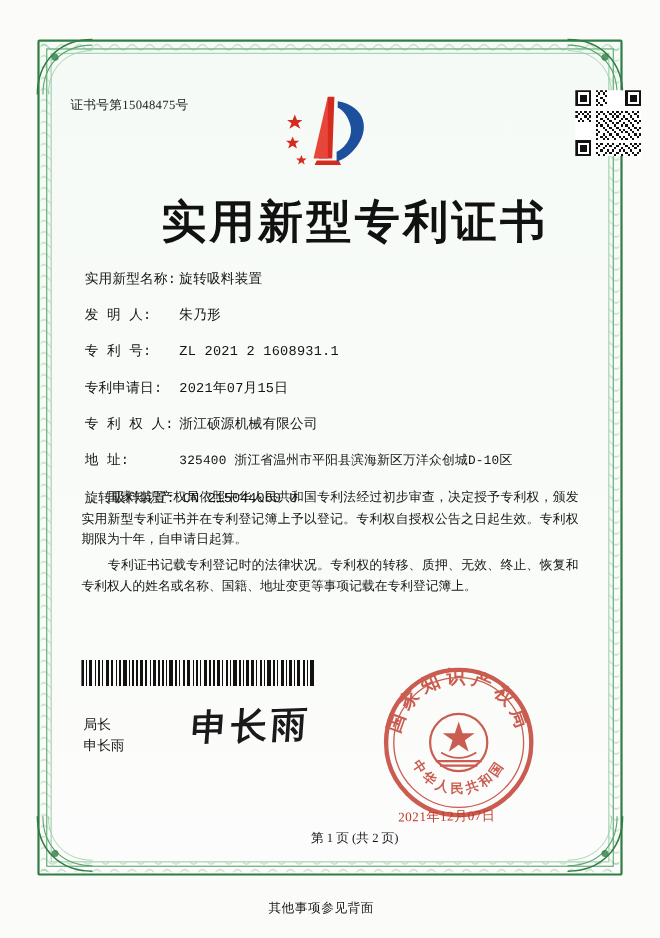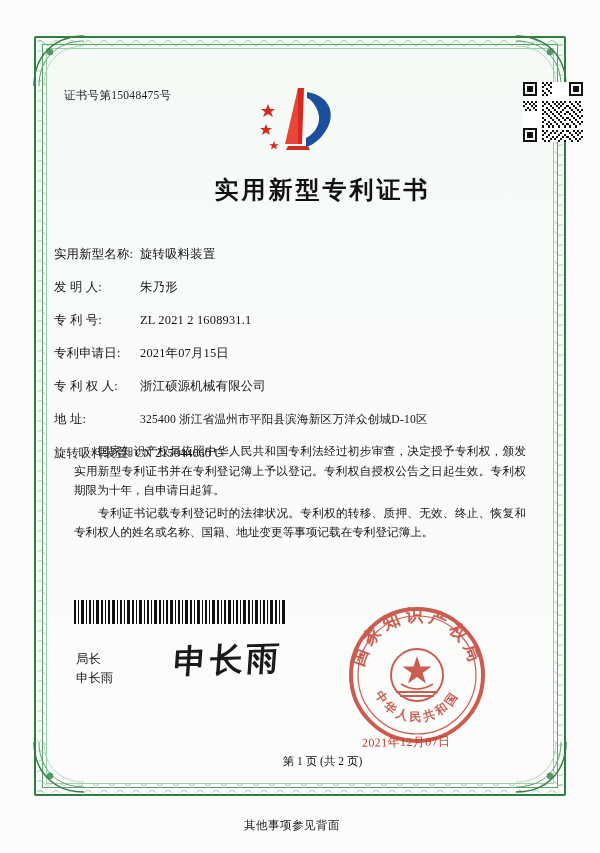--- a/index.html
+++ b/index.html
@@ -91,31 +91,32 @@
   .qr {
     position: absolute;
     right: 16px; top: 34px;
     width: 60px; height: 60px;
   }
 
   .title {
     position: absolute;
     left: 0; right: 0; top: 126px;
     text-align: center;
-    font-size: 24px;
+    font-size: 41px;
     font-weight: bold;
     letter-spacing: 3px;
     color: #111;
     font-family: "DejaVu Serif", "Liberation Serif", serif;
   }
 
   .fields {
     position: absolute;
-    left: 8px; top: 196px;
+    left: 31px; top: 196px;
     width: 456px;
+    font-family: Liberation Mono, monospace;
   }
   .field {
     font-size: 12.4px;
     line-height: 20px;
     margin-bottom: 13px;
     color: #141414;
     white-space: nowrap;
   }
   .field .lbl {
     display: inline-block;

